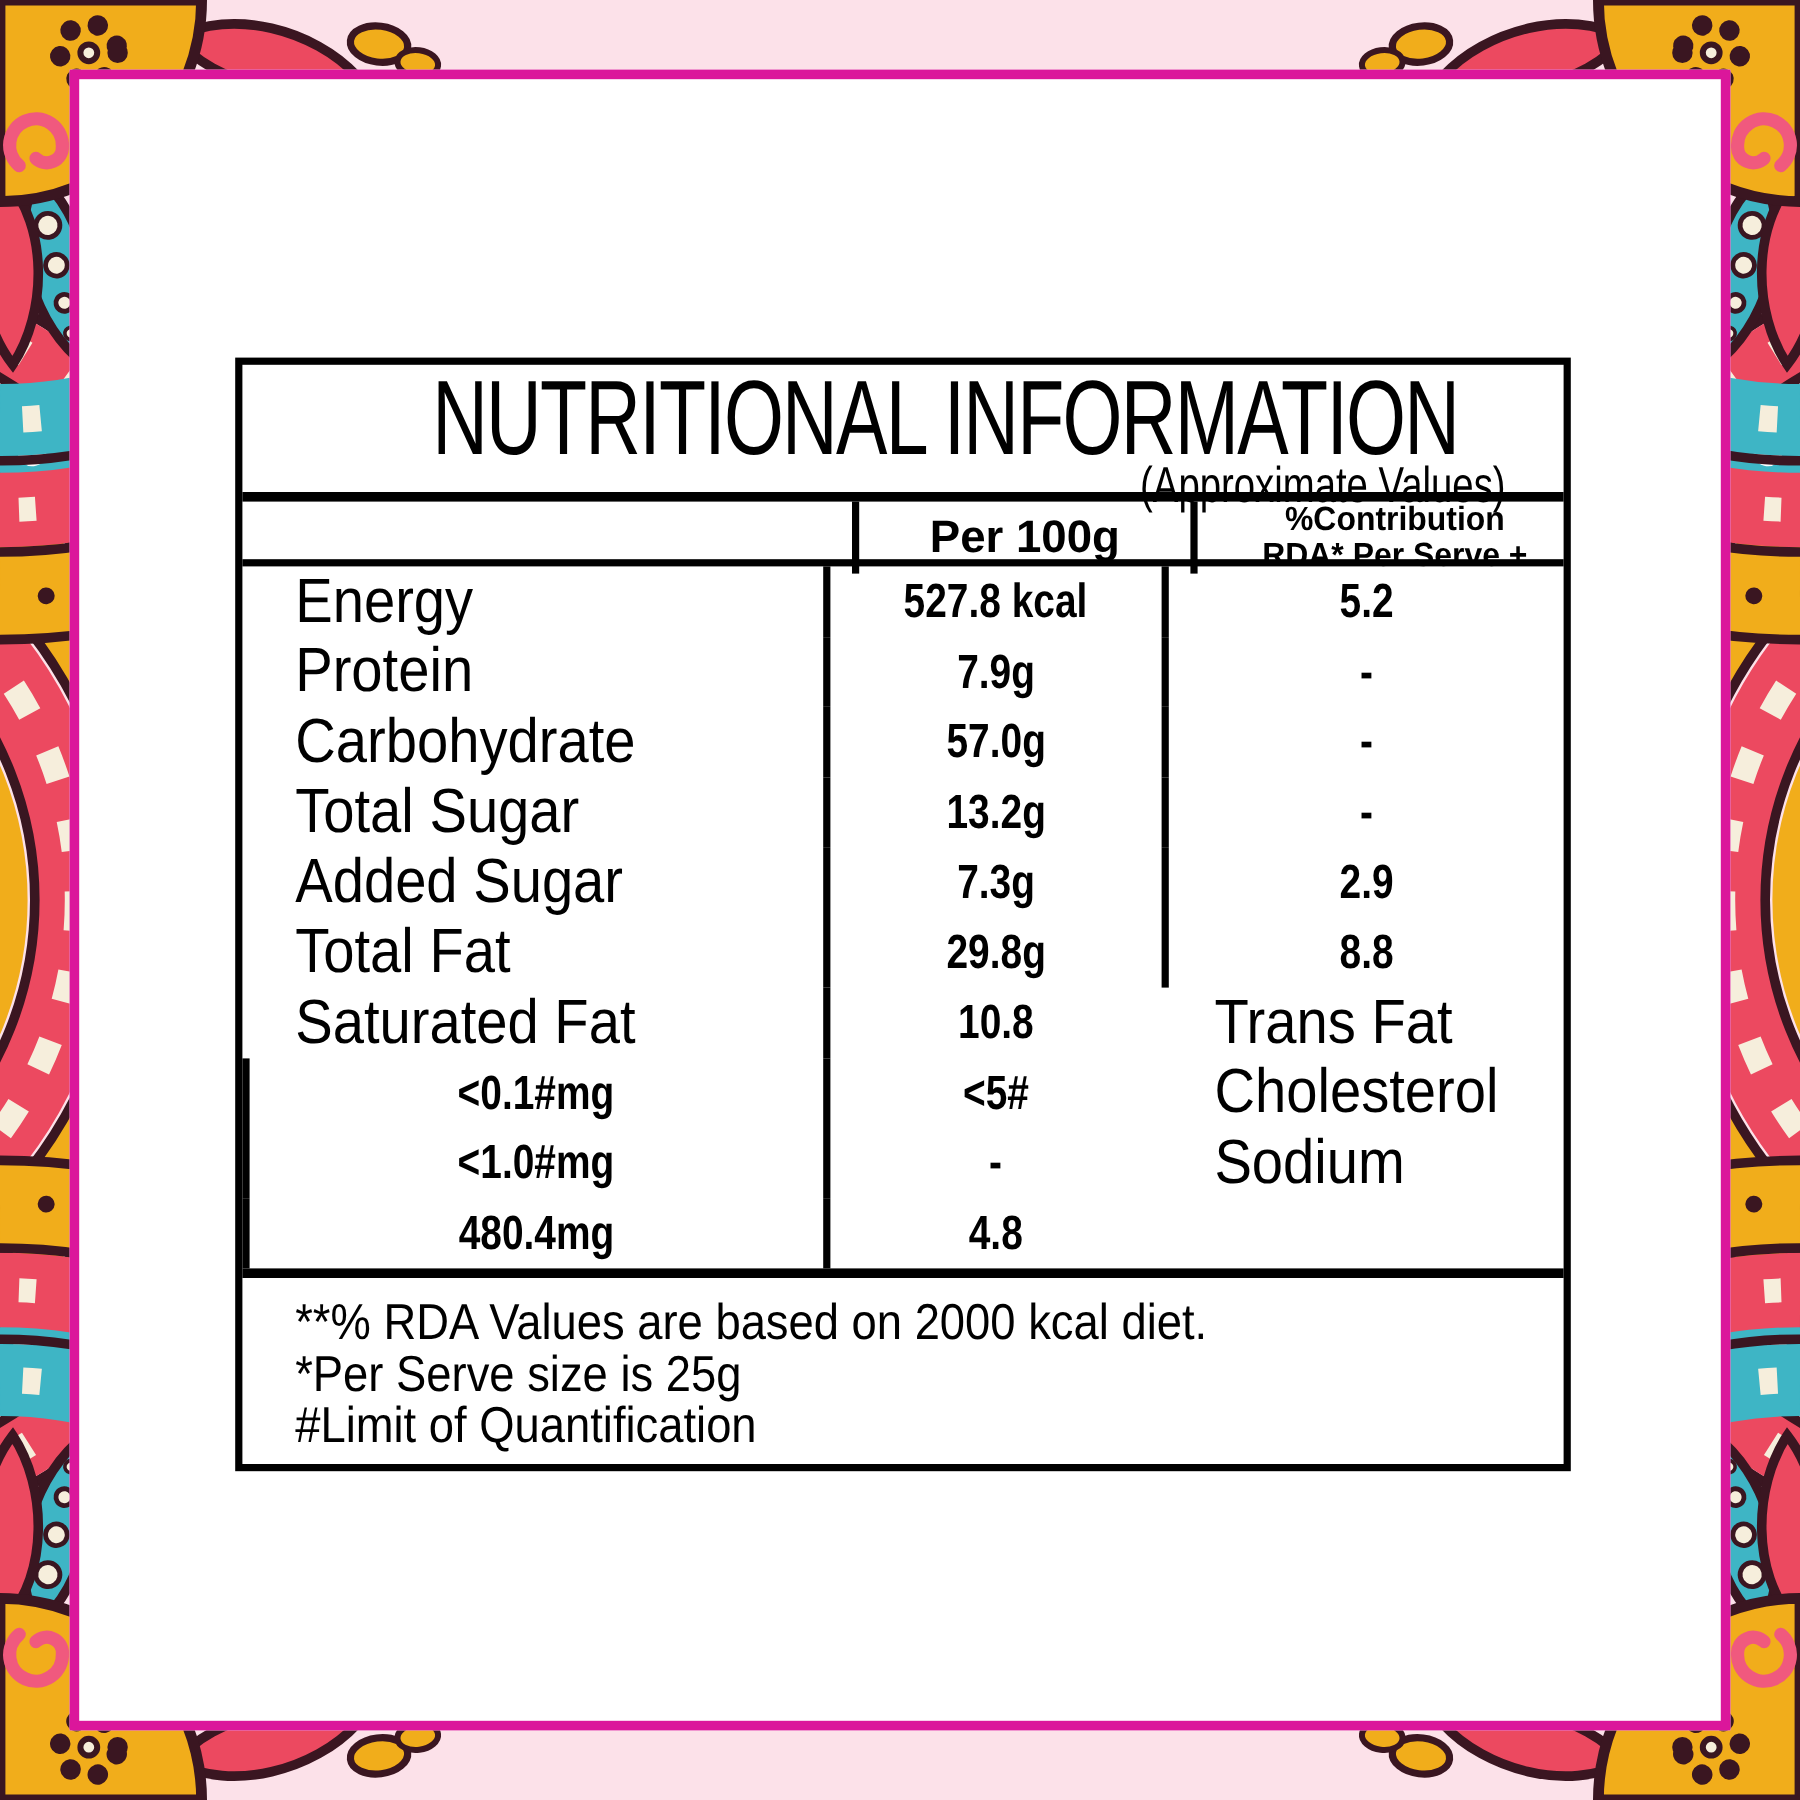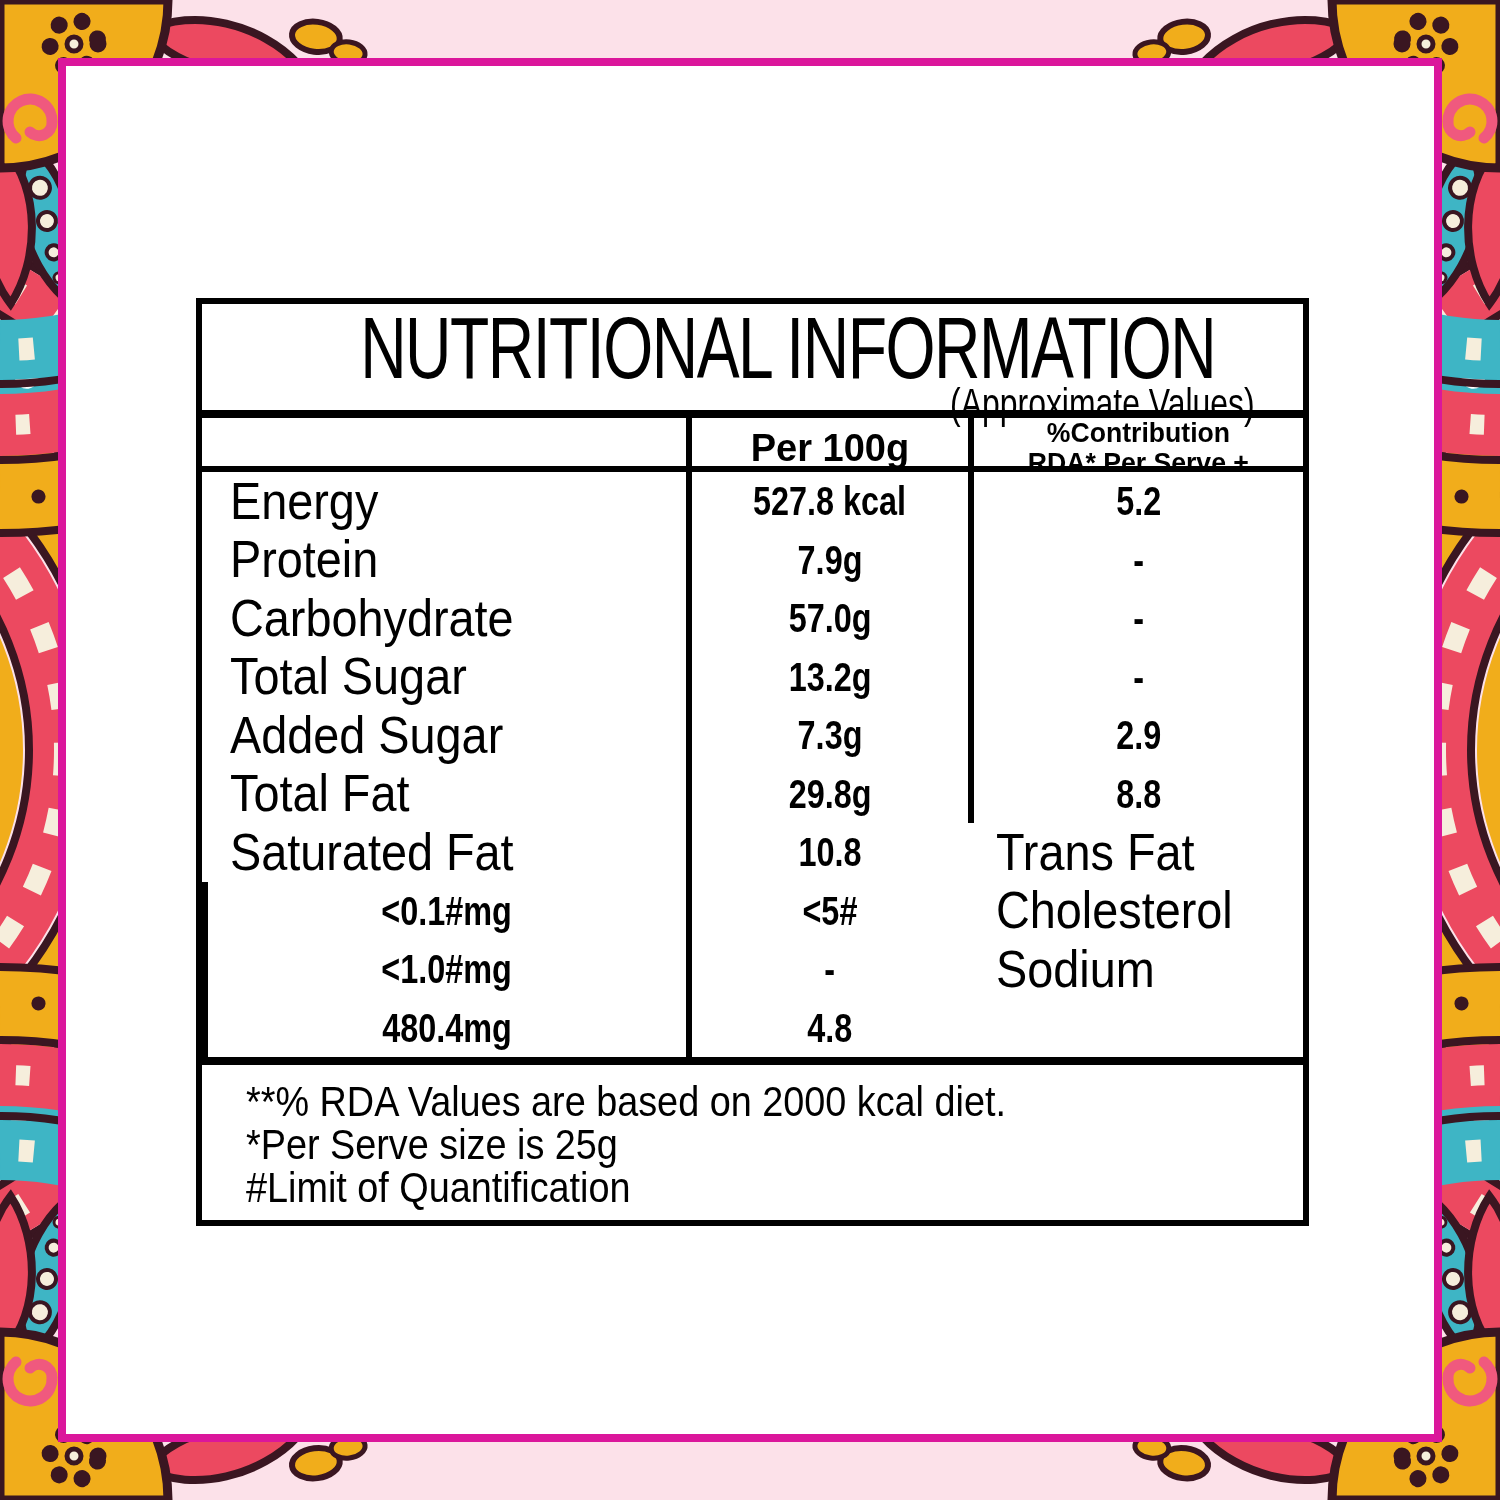--- a/index.html
+++ b/index.html
@@ -30,29 +30,29 @@
     display:inline-block;font-size:88px;font-weight:400;line-height:0.78;
     letter-spacing:-2px;white-space:nowrap;
     transform:scaleX(0.73);transform-origin:50% 0%;
   }
   .subtitle-row{text-align:right;margin-top:2px;}
   .subtitle{
     display:inline-block;font-size:42px;line-height:0.9;white-space:nowrap;
     transform:scaleX(0.76);transform-origin:50% 0%;
   }
   .cols{display:grid;grid-template-columns:484px 282px 335px;}
-  .header-row{height:54px;box-sizing:border-box;border-bottom:6px solid #000;}
+  .header-row{height:54px;box-sizing:border-box;border-bottom:6px solid #000;padding-left:24px;}
   .hcell{display:flex;align-items:center;justify-content:center;box-sizing:border-box;}
   .bleft{border-left:6px solid #000;}
   .h-per100g{font-weight:bold;font-size:38px;}
   .h-contrib{flex-direction:column;font-weight:bold;font-size:28px;line-height:1.08;}
   .h-contrib span{display:inline-block;transform:scaleX(0.95);white-space:nowrap;}
   .data-grid{height:585px;box-sizing:border-box;grid-auto-rows:58.5px;}
   .cell{display:flex;align-items:center;box-sizing:border-box;overflow:visible;}
-  .cell.lab{padding-left:28px;}
+  .cell.lab{padding-left:44px;}
   .cell.lab span{
     display:inline-block;font-size:52px;line-height:0.9;white-space:nowrap;
     transform:scaleX(0.90);transform-origin:0% 50%;
   }
   .cell.val{justify-content:center;}
   .cell.val span{
     display:inline-block;font-weight:bold;font-size:40px;line-height:0.9;white-space:nowrap;
     transform:scaleX(0.81);transform-origin:50% 50%;
   }
   .footnote-block{

